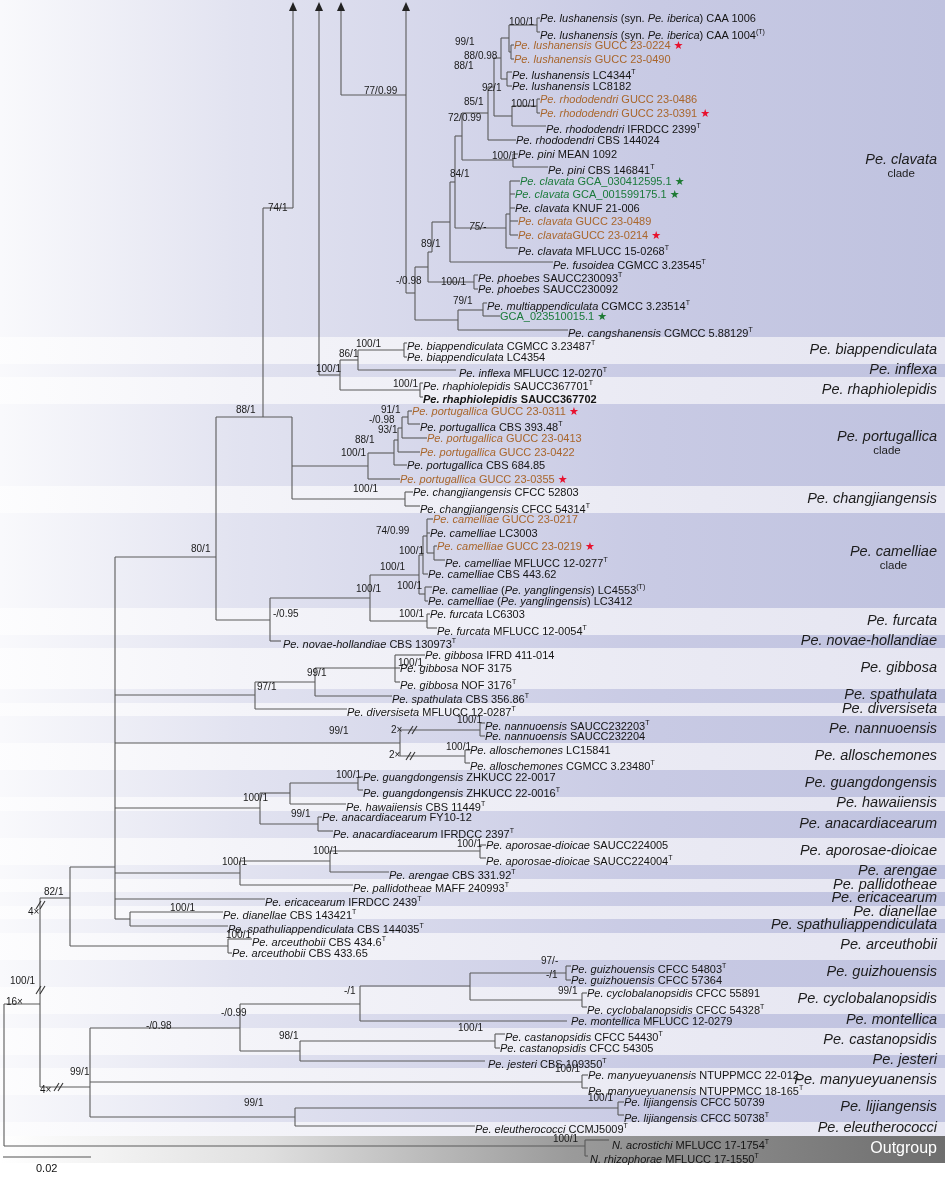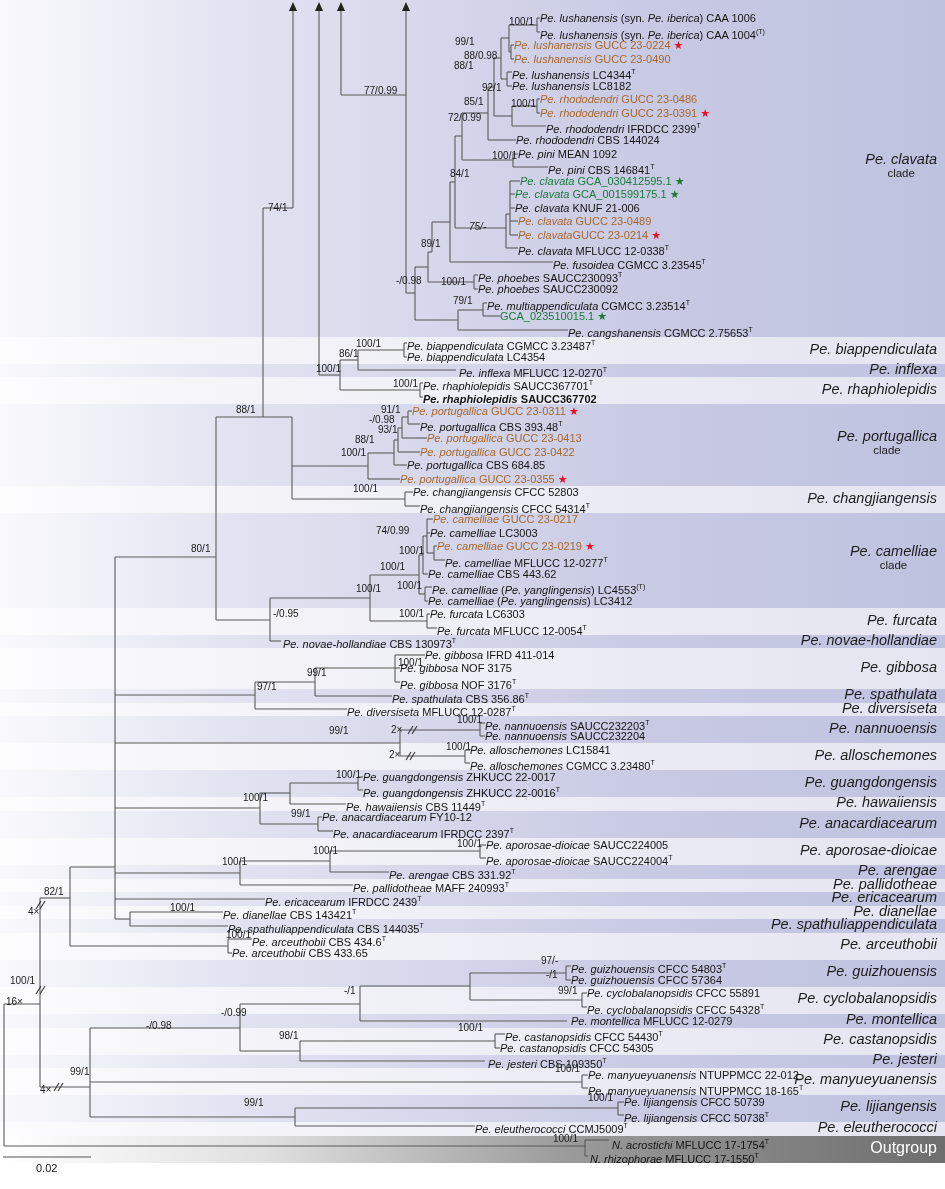--- a/index.html
+++ b/index.html
@@ -328,27 +328,27 @@
       <div class="tip o" style="left: 540px; top: 107px;"><i>Pe. rhododendri</i><span> GUCC 23-0391</span><span class="star red">★</span></div>
       <div class="tip k" style="left: 546px; top: 120px;"><i>Pe. rhododendri</i><span> IFRDCC 2399</span><sup>T</sup></div>
       <div class="tip k" style="left: 516px; top: 134px;"><i>Pe. rhododendri</i><span> CBS 144024</span></div>
       <div class="tip k" style="left: 518px; top: 148px;"><i>Pe. pini</i><span> MEAN 1092</span></div>
       <div class="tip k" style="left: 548px; top: 161px;"><i>Pe. pini</i><span> CBS 146841</span><sup>T</sup></div>
       <div class="tip g" style="left: 520px; top: 175px;"><i>Pe. clavata</i><span> GCA_030412595.1</span><span class="star green">★</span></div>
       <div class="tip g" style="left: 515px; top: 188px;"><i>Pe. clavata</i><span> GCA_001599175.1</span><span class="star green">★</span></div>
       <div class="tip k" style="left: 515px; top: 202px;"><i>Pe. clavata</i><span> KNUF 21-006</span></div>
       <div class="tip o" style="left: 518px; top: 215px;"><i>Pe. clavata</i><span> GUCC 23-0489</span></div>
       <div class="tip o" style="left: 518px; top: 229px;"><i>Pe. clavata</i><span>GUCC 23-0214</span><span class="star red">★</span></div>
-      <div class="tip k" style="left: 518px; top: 242px;"><i>Pe. clavata</i><span> MFLUCC 12-0338</span><sup>T</sup></div>
+      <div class="tip k" style="left: 518px; top: 242px;"><i>Pe. clavata</i><span> MFLUCC 15-0268</span><sup>T</sup></div>
       <div class="tip k" style="left: 553px; top: 256px;"><i>Pe. fusoidea</i><span> CGMCC 3.23545</span><sup>T</sup></div>
       <div class="tip k" style="left: 478px; top: 269px;"><i>Pe. phoebes</i><span> SAUCC230093</span><sup>T</sup></div>
       <div class="tip k" style="left: 478px; top: 283px;"><i>Pe. phoebes</i><span> SAUCC230092</span></div>
       <div class="tip k" style="left: 487px; top: 297px;"><i>Pe. multiappendiculata</i><span> CGMCC 3.23514</span><sup>T</sup></div>
       <div class="tip g" style="left: 500px; top: 310px;"><span>GCA_023510015.1</span><span class="star green">★</span></div>
-      <div class="tip k" style="left: 568px; top: 324px;"><i>Pe. cangshanensis</i><span> CGMCC 2.75653</span><sup>T</sup></div>
+      <div class="tip k" style="left: 568px; top: 324px;"><i>Pe. cangshanensis</i><span> CGMCC 5.88129</span><sup>T</sup></div>
       <div class="tip k" style="left: 407px; top: 337px;"><i>Pe. biappendiculata</i><span> CGMCC 3.23487</span><sup>T</sup></div>
       <div class="tip k" style="left: 407px; top: 351px;"><i>Pe. biappendiculata</i><span> LC4354</span></div>
       <div class="tip k" style="left: 459px; top: 364px;"><i>Pe. inflexa</i><span> MFLUCC 12-0270</span><sup>T</sup></div>
       <div class="tip k" style="left: 423px; top: 377px;"><i>Pe. rhaphiolepidis</i><span> SAUCC367701</span><sup>T</sup></div>
       <div class="tip k" style="left: 423px; top: 393px; font-weight: bold;"><i>Pe. rhaphiolepidis</i><span> SAUCC367702</span></div>
       <div class="tip o" style="left: 412px; top: 405px;"><i>Pe. portugallica</i><span> GUCC 23-0311</span><span class="star red">★</span></div>
       <div class="tip k" style="left: 420px; top: 418px;"><i>Pe. portugallica</i><span> CBS 393.48</span><sup>T</sup></div>
       <div class="tip o" style="left: 427px; top: 432px;"><i>Pe. portugallica</i><span> GUCC 23-0413</span></div>
       <div class="tip o" style="left: 420px; top: 446px;"><i>Pe. portugallica</i><span> GUCC 23-0422</span></div>
       <div class="tip k" style="left: 407px; top: 459px;"><i>Pe. portugallica</i><span> CBS 684.85</span></div>

